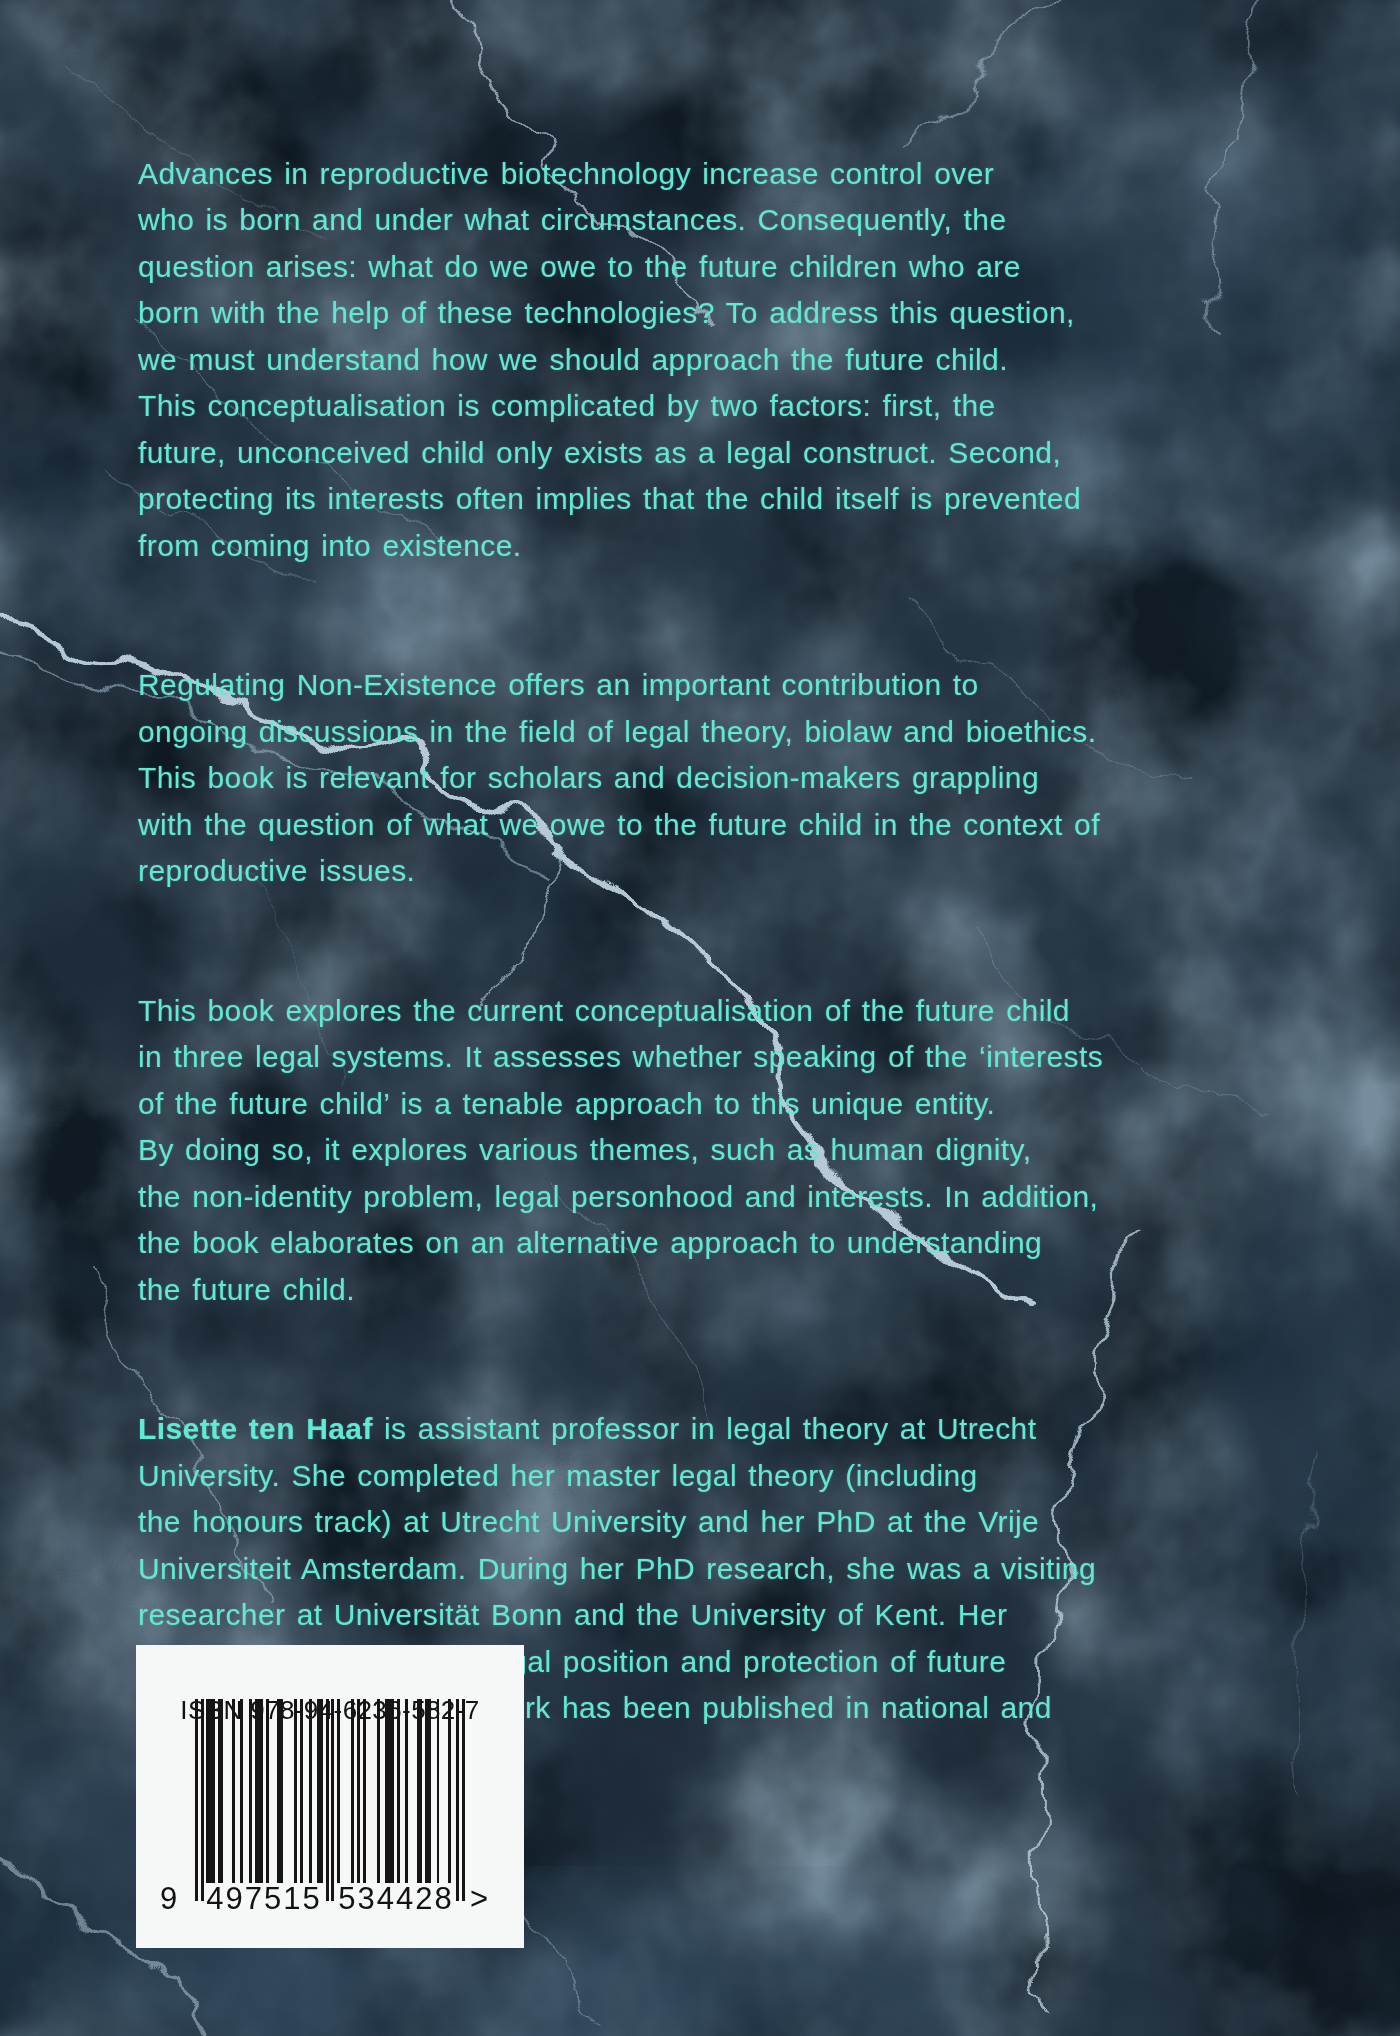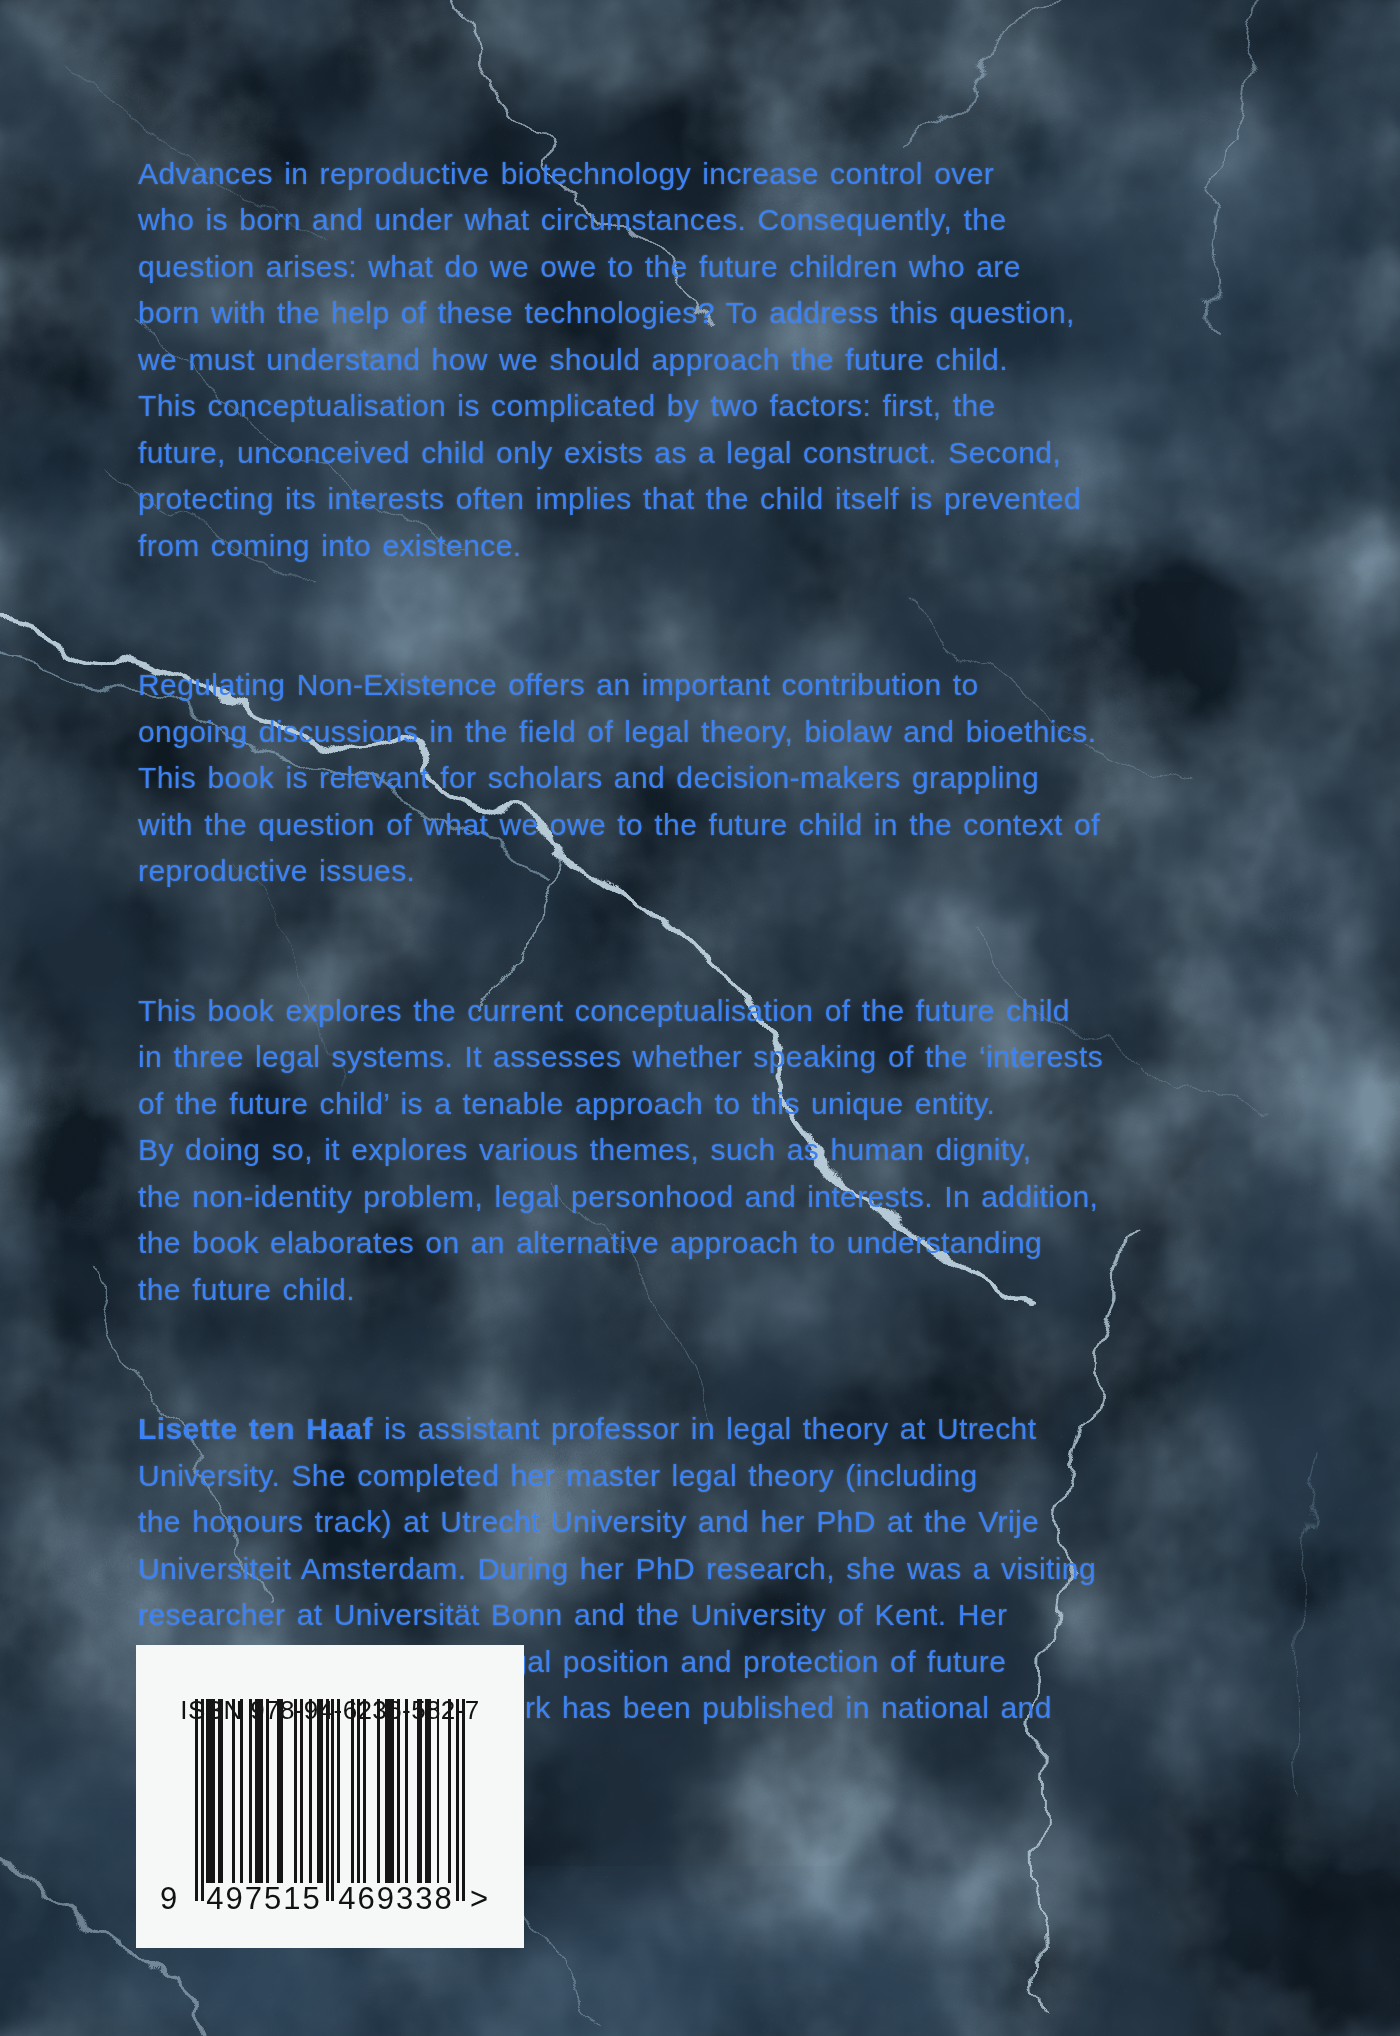--- a/index.html
+++ b/index.html
@@ -5,21 +5,21 @@
   html,body{margin:0;padding:0;background:#0a1117;}
   .page{
     position:relative;width:1400px;height:2036px;overflow:hidden;
     background:#101b24;
     font-family:"Liberation Sans","DejaVu Sans",sans-serif;
   }
   .marble{position:absolute;inset:0;display:block;}
   
   .copy{
     position:absolute;left:138px;top:104px;width:1190px;
-    color:#3b82f6;font-size:30px;line-height:46.5px;
+    color:#5eead4;font-size:30px;line-height:46.5px;
     letter-spacing:0.4px;word-spacing:2.5px;font-weight:400;
     white-space:pre-line;
     text-shadow:0 0 2px rgba(215,230,240,0.28);
   }
   .para{margin:0 0 46.5px 0;}
   .para:last-child{margin-bottom:0;}
   .bio strong{font-weight:700;}
   
   .barcode-box{
     position:absolute;left:136px;top:1645px;width:388px;height:303px;
@@ -175,18 +175,18 @@
         <div class="bar" style="left: 221.68px; width: 5.68px;"></div>
         <div class="bar" style="left: 230.21px; width: 5.68px;"></div>
         <div class="bar" style="left: 241.58px; width: 2.84px;"></div>
         <div class="bar" style="left: 252.95px; width: 2.84px;"></div>
         <div class="bar tall" style="left: 261.47px; width: 2.84px;"></div>
         <div class="bar tall" style="left: 267.16px; width: 2.84px;"></div>
       </div>
     <div class="digits">
       <span class="d-lead">9</span>
       <span class="d-g1">497515</span>
-      <span class="d-g2">469338</span>
+      <span class="d-g2">534428</span>
       <span class="d-arrow">&gt;</span>
     </div>
   </section>
 
 </div>
 
 </body></html>

